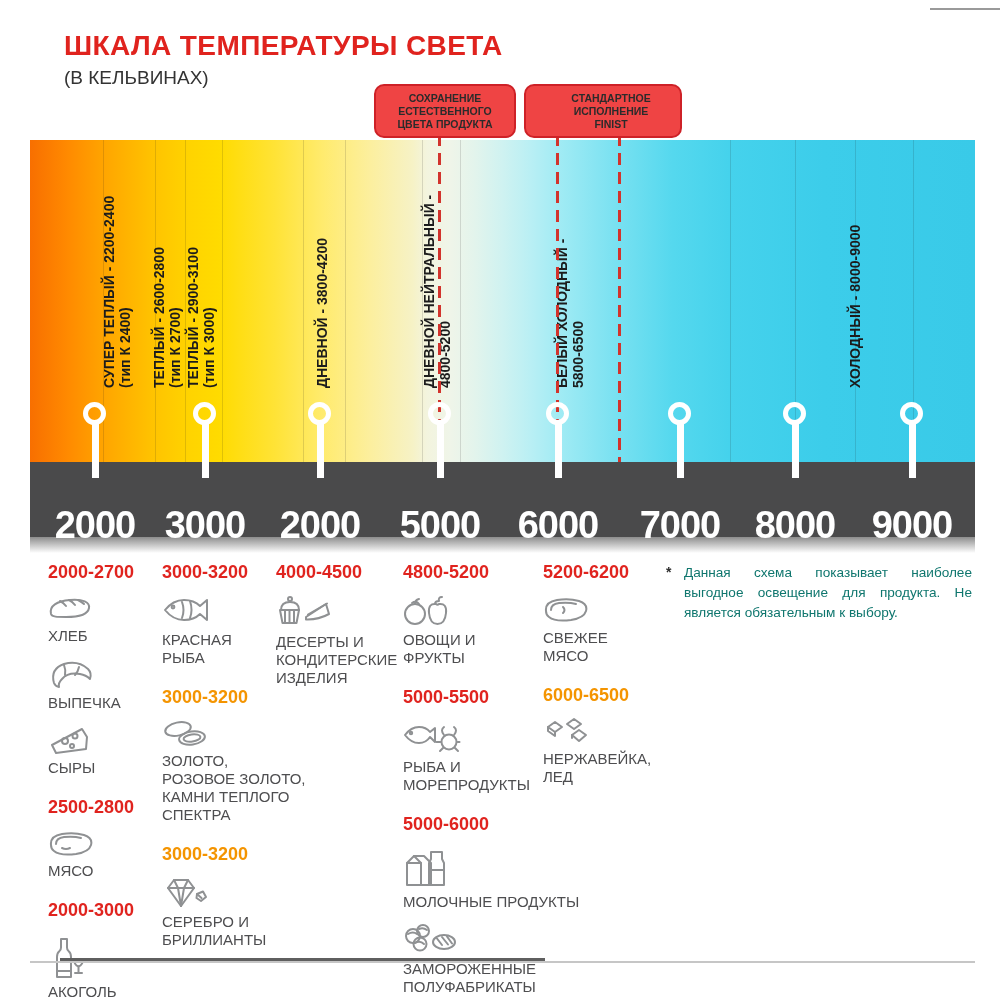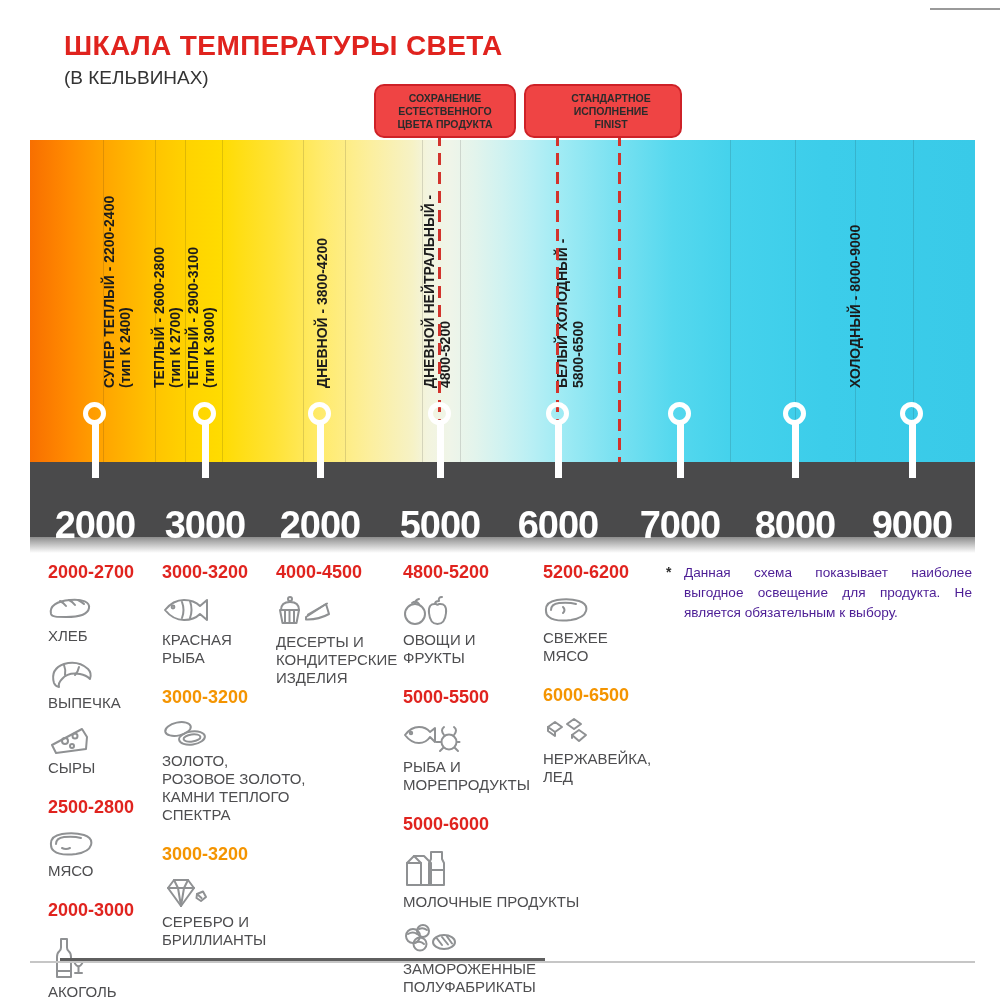--- a/index.html
+++ b/index.html
@@ -42,21 +42,21 @@
   .range{font-size:18px;font-weight:bold;margin:2px 0 10px 0;letter-spacing:0;}
   .range.red{color:#E0231E;} .range.orange{color:#F49400;}
   .pitem{margin-bottom:11px;}
   .pitem .icn{display:block;margin:2px 0 4px 0;}
   .icn path,.icn circle,.icn ellipse,.icn rect{fill:none;stroke:#8F9193;stroke-width:2;
       stroke-linecap:round;stroke-linejoin:round;}
   .plabel{font-size:15px;color:#4E4E50;line-height:18px;white-space:pre-line;}
   .pblock{margin-bottom:20px;}
   
   #footnote-marker{left:666px;top:564px;font-size:14px;color:#2e2e2e;font-weight:bold;}
-  #footnote-text{left:684px;top:563px;width:288px;font-size:13.6px;color:#4c1d95;
+  #footnote-text{left:684px;top:563px;width:288px;font-size:13.6px;color:#0f766e;
       line-height:20px;text-align:justify;}
   
   #bottom-line{left:30px;top:961px;width:945px;height:1.5px;background:#c6c6c6;}
   #bottom-line-dark{left:60px;top:958px;width:485px;height:2.5px;background:#5f5f5f;}
 </style>
 </head>
 <body>
 
 <div id="stage">
   <div class="abs" id="topright-line"></div>

